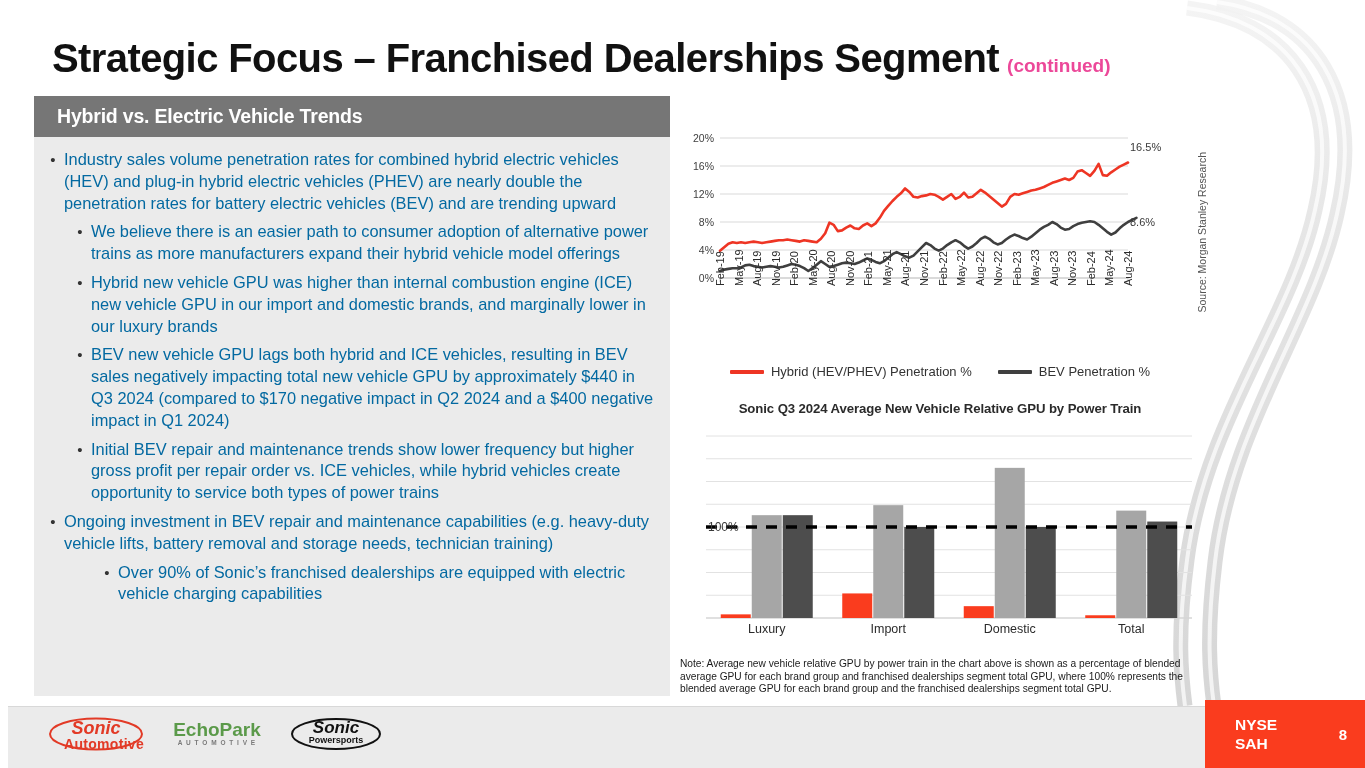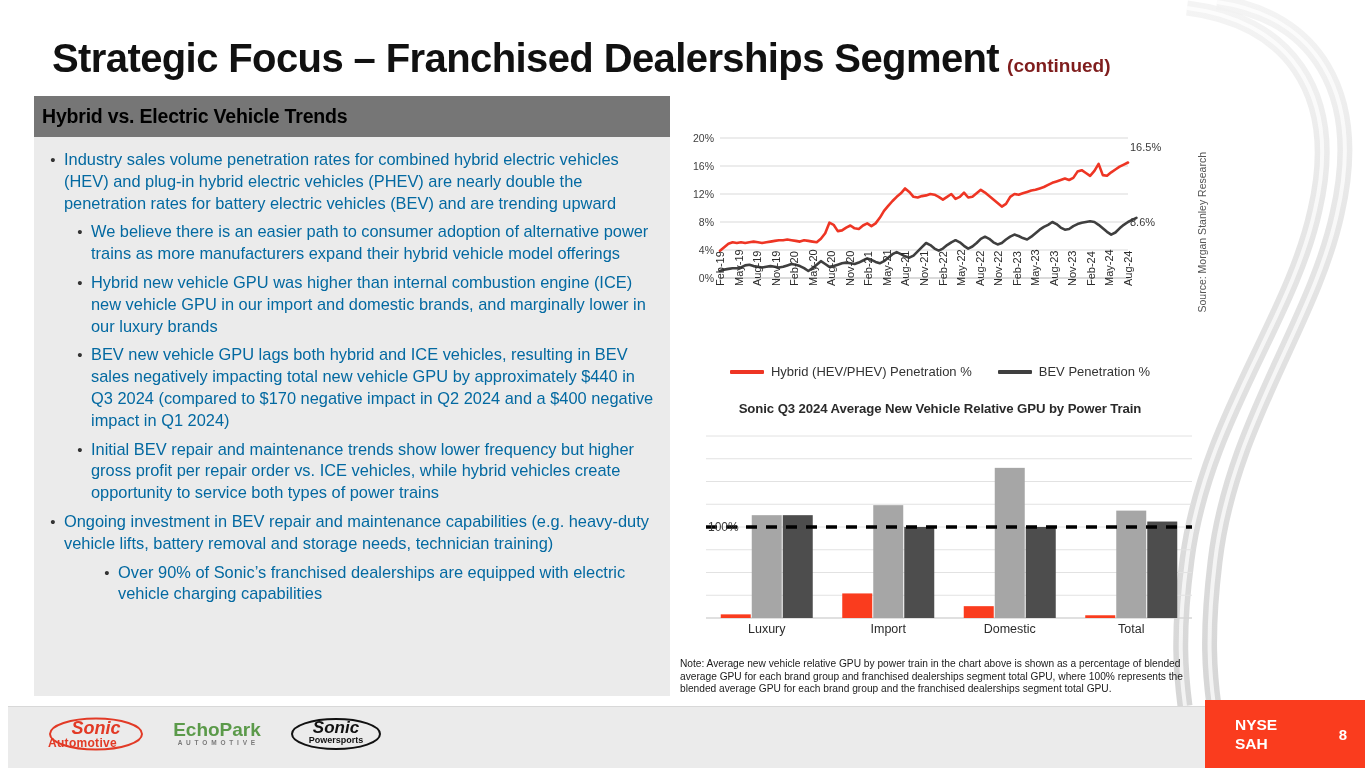--- a/index.html
+++ b/index.html
@@ -15,31 +15,31 @@
 
   
   .title-row {
     position: absolute; left: 52px; top: 36px; right: 90px; height: 58px;
     display: flex; align-items: baseline; gap: 8px;
   }
   .title-main {
     font-size: 40px; font-weight: bold; color: #111111;
     letter-spacing: -0.6px; white-space: nowrap;
   }
-  .title-cont { font-size: 19px; font-weight: bold; color: #7f1d1d; }
+  .title-cont { font-size: 19px; font-weight: bold; color: #ec4899; }
 
   
   .left-panel {
     position: absolute; left: 34px; top: 96px; width: 636px; height: 600px;
     background: #ebebeb;
   }
   .panel-header {
-    background: #767676; color: #000000;
+    background: #767676; color: #ffffff;
     height: 41px; display: flex; align-items: center;
-    padding-left: 8px; font-size: 19.5px; font-weight: bold;
+    padding-left: 23px; font-size: 19.5px; font-weight: bold;
     letter-spacing: -0.2px;
   }
   .bullets { padding: 12px 14px 8px 8px; }
   .bullet { display: flex; margin-bottom: 7px; }
   .bullet .dot {
     flex: 0 0 auto; color: #333; font-size: 15px; line-height: 22px;
     width: 22px; text-align: center;
   }
   .bullet .txt { flex: 1; color: #0369a1; line-height: 21.8px; }
 
@@ -288,21 +288,21 @@
 <div class="footer">
   <div class="divider-line"></div>
 
   <div class="logos">
 
     <div style="position:relative;width:96px;height:34px;">
       <svg width="96" height="34" viewBox="0 0 96 34">
         <ellipse cx="48" cy="17" rx="46" ry="15.5" fill="none" stroke="#E23A26" stroke-width="2"></ellipse>
       </svg>
       <div style="position:absolute;left:0;top:1px;width:96px;text-align:center;font-size:18px;font-weight:bold;font-style:italic;color:#E23A26;">Sonic</div>
-      <div style="position:absolute;left:0;top:19px;width:96px;text-align:left;font-size:12px;font-weight:bold;color:#E23A26;letter-spacing:0.3px;">Automotive</div>
+      <div style="position:absolute;left:0;top:19px;width:96px;text-align:right;font-size:14px;font-weight:bold;color:#E23A26;letter-spacing:0.3px;">Automotive</div>
     </div>
 
     <div style="position:relative;width:98px;height:34px;">
       <div style="position:absolute;left:0;top:2px;width:98px;text-align:center;font-size:19px;font-weight:bold;color:#5B9A4A;">EchoPark</div>
       <div style="position:absolute;left:0;top:22px;width:98px;text-align:center;font-size:6.5px;font-weight:bold;color:#7a7a7a;letter-spacing:1px;">A U T O M O T I V E</div>
     </div>
 
     <div style="position:relative;width:92px;height:34px;">
       <svg width="92" height="34" viewBox="0 0 92 34">
         <ellipse cx="46" cy="17" rx="44" ry="15" fill="none" stroke="#111111" stroke-width="2"></ellipse>

